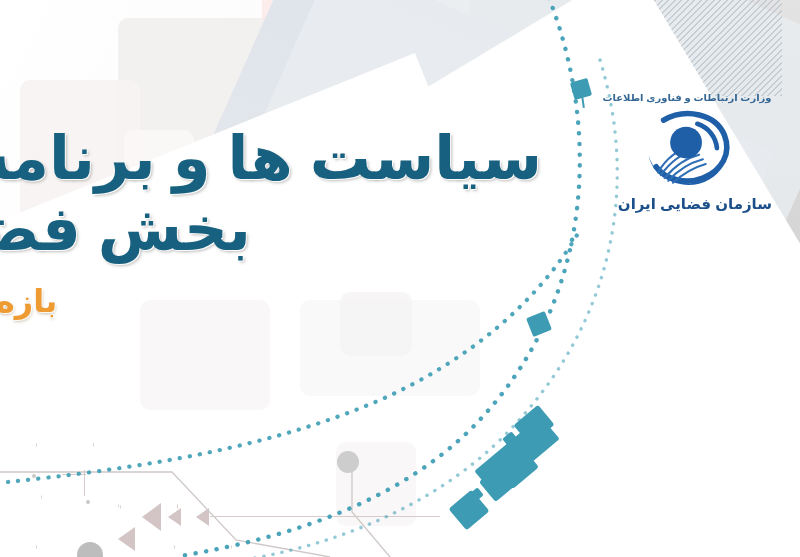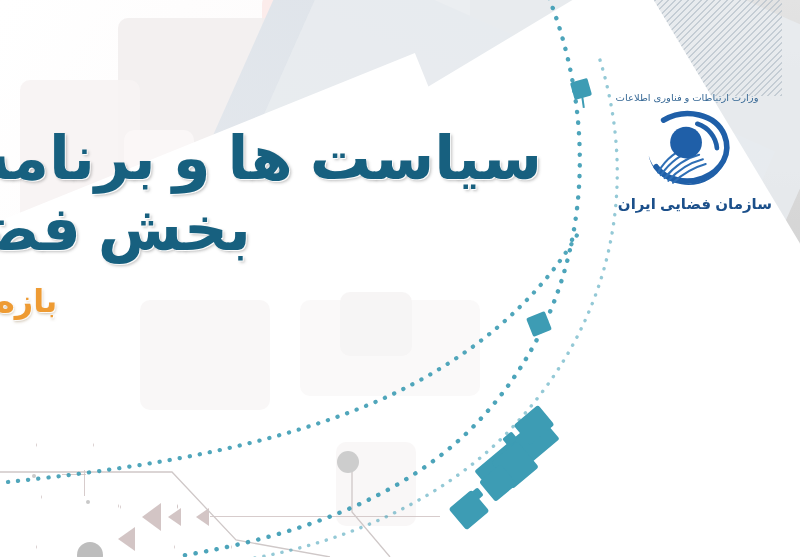--- a/index.html
+++ b/index.html
@@ -132,21 +132,21 @@
     text-shadow:1px 1px 0 rgba(255,255,255,.85),1px 2px 3px rgba(120,90,40,.35);
   }
 
   
   .logo{
     position:absolute;top:92px;right:28px;width:170px;
     text-align:center;z-index:45;
   }
   .logo-ministry{
     font-size:10px;color:#2a5f8f;letter-spacing:0px;
-    white-space:nowrap;opacity:.95;font-weight:normal;
+    white-space:nowrap;opacity:.95;font-weight:bold;
     transform:scaleY(.92);
   }
   .logo-mark{
     position:relative;width:104px;height:86px;margin:4px auto 0;
   }
   .logo-org{
     margin-top:2px;font-size:15px;color:#1b4f8a;font-weight:bold;
     white-space:nowrap;
     margin-left:16px;
   }

